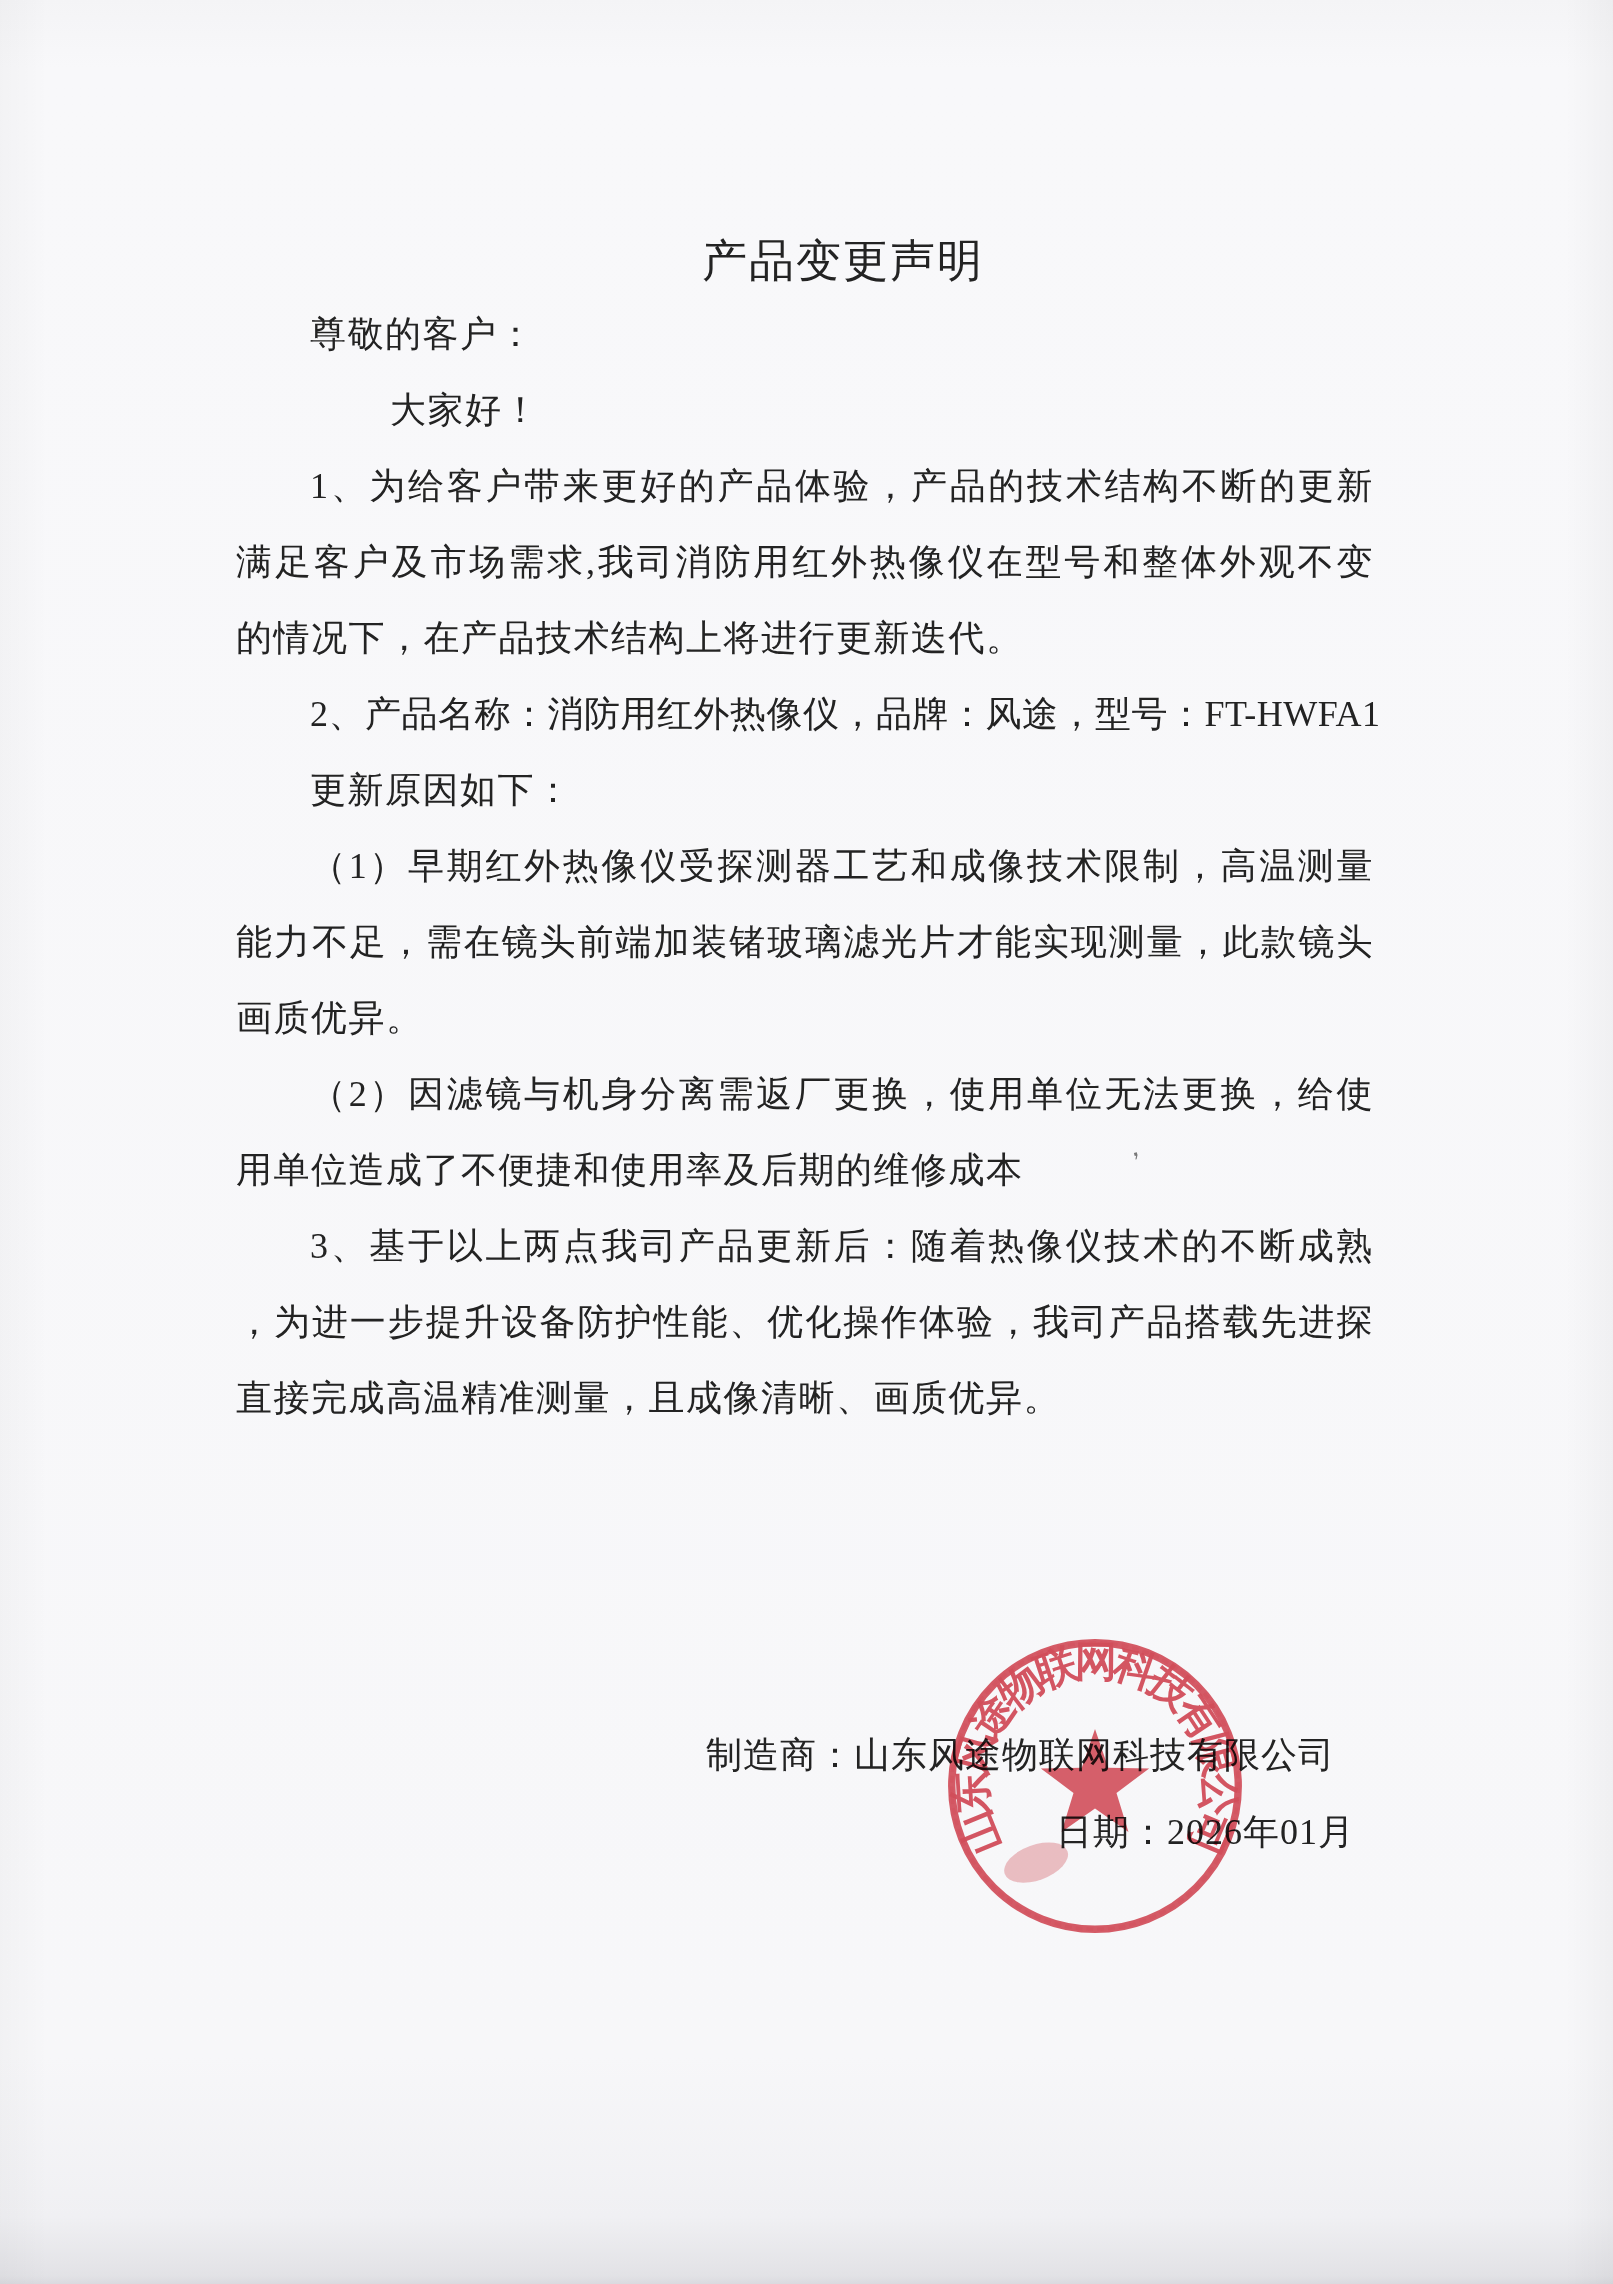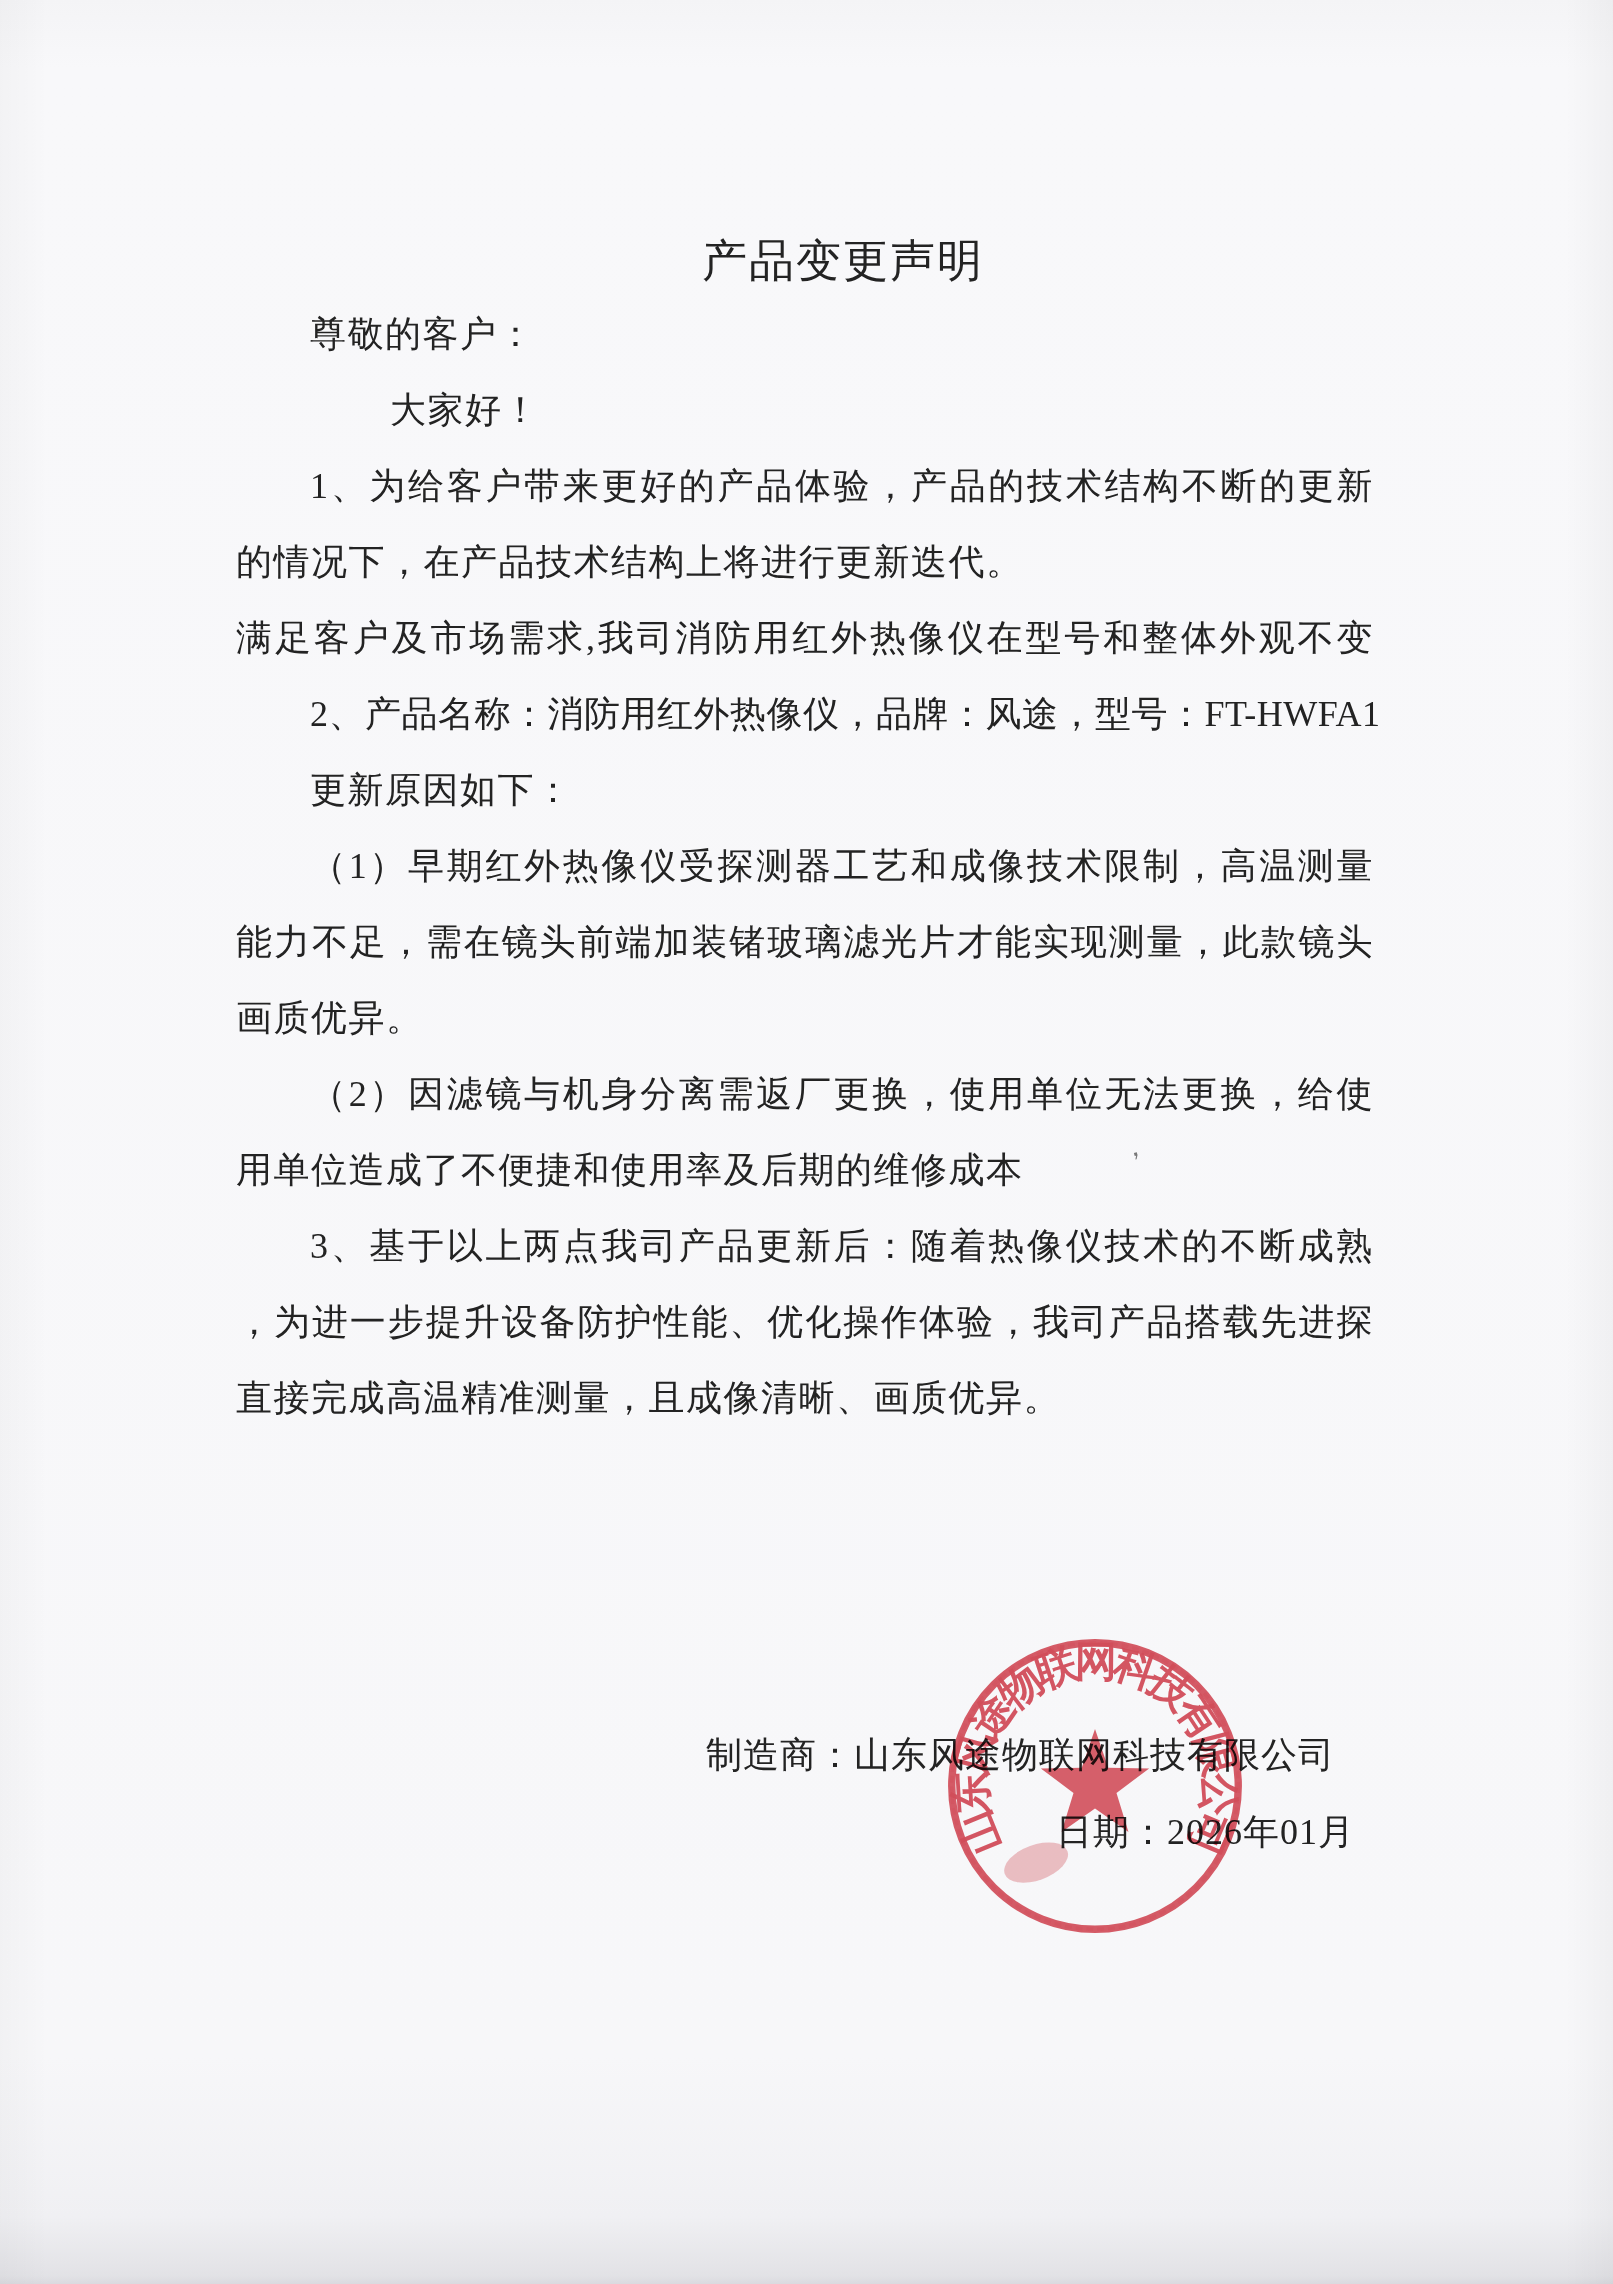--- a/index.html
+++ b/index.html
@@ -59,22 +59,22 @@
 <body>
 
 <div class="sheet-shade"></div>
 
 <div class="doc-title">产品变更声明</div>
 
 <div class="doc-body">
   <div class="line indent">尊敬的客户：</div>
   <div class="line indent2">大家好！</div>
   <div class="line indent full">1、为给客户带来更好的产品体验，产品的技术结构不断的更新</div>
+  <div class="line full">满足客户及市场需求,我司消防用红外热像仪在型号和整体外观不变</div>
   <div class="line">的情况下，在产品技术结构上将进行更新迭代。</div>
-  <div class="line full">满足客户及市场需求,我司消防用红外热像仪在型号和整体外观不变</div>
   <div class="line indent full">2、产品名称：消防用红外热像仪，品牌：风途，型号：FT-HWFA1</div>
   <div class="line indent">更新原因如下：</div>
   <div class="line indent full">（1）早期红外热像仪受探测器工艺和成像技术限制，高温测量</div>
   <div class="line full">能力不足，需在镜头前端加装锗玻璃滤光片才能实现测量，此款镜头</div>
   <div class="line">画质优异。</div>
   <div class="line indent full">（2）因滤镜与机身分离需返厂更换，使用单位无法更换，给使</div>
   <div class="line">用单位造成了不便捷和使用率及后期的维修成本</div>
   <div class="line indent full">3、基于以上两点我司产品更新后：随着热像仪技术的不断成熟</div>
   <div class="line full">，为进一步提升设备防护性能、优化操作体验，我司产品搭载先进探</div>
   <div class="line">直接完成高温精准测量，且成像清晰、画质优异。</div>

